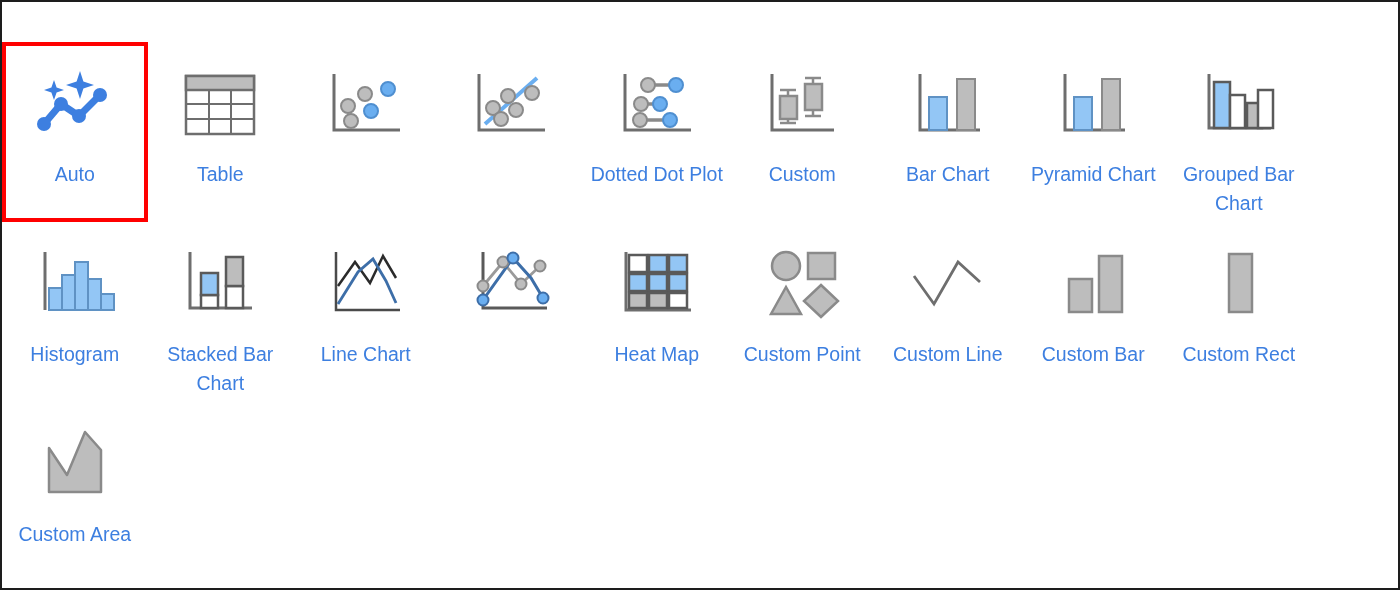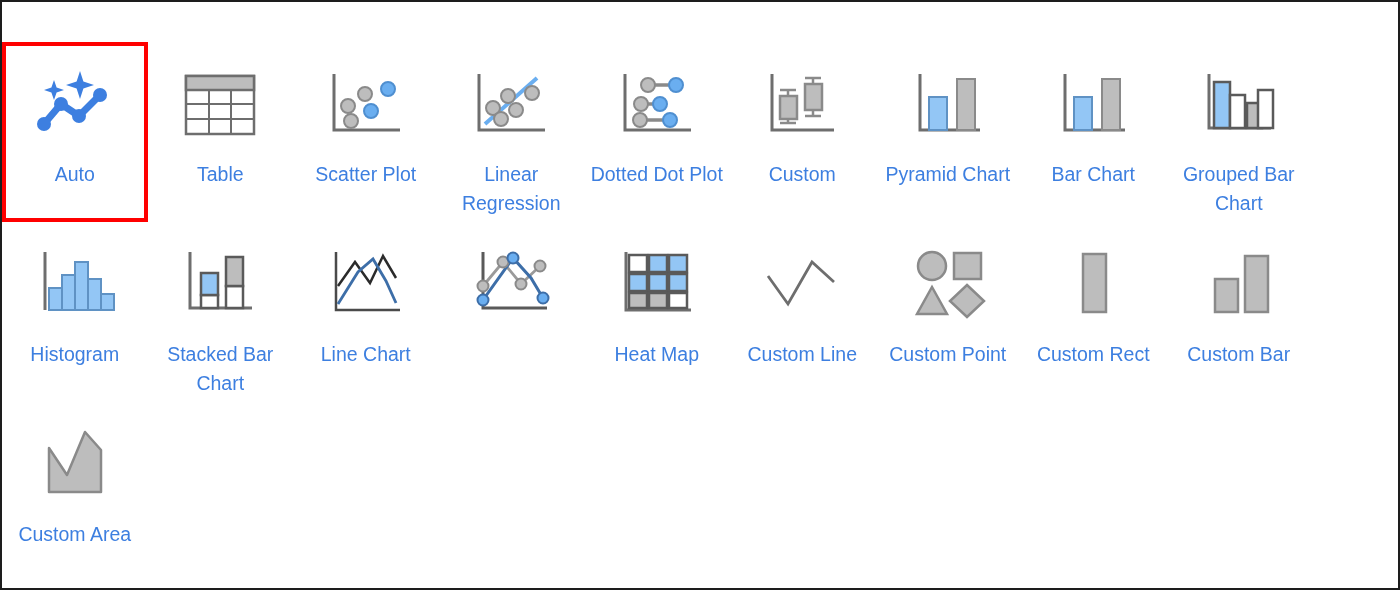--- a/index.html
+++ b/index.html
@@ -105,36 +105,34 @@
       <div class="thumb">
         <svg width="84" height="74" viewBox="0 0 84 74">
           <path d="M10 6 L10 62 L76 62" fill="none" stroke="#6e6e6e" stroke-width="3"></path>
           <circle cx="24" cy="38" r="7" fill="#bdbdbd" stroke="#8a8a8a" stroke-width="2"></circle>
           <circle cx="27" cy="53" r="7" fill="#bdbdbd" stroke="#8a8a8a" stroke-width="2"></circle>
           <circle cx="41" cy="26" r="7" fill="#bdbdbd" stroke="#8a8a8a" stroke-width="2"></circle>
           <circle cx="47" cy="43" r="7" fill="#6aaef0" stroke="#4f8fd0" stroke-width="2"></circle>
           <circle cx="64" cy="21" r="7" fill="#6aaef0" stroke="#4f8fd0" stroke-width="2"></circle>
         </svg>
       </div>
-      <div class="cap">Scatter Plot</div>
     </div>
 
     <div class="cell">
       <div class="thumb">
         <svg width="84" height="74" viewBox="0 0 84 74">
           <path d="M10 6 L10 62 L76 62" fill="none" stroke="#6e6e6e" stroke-width="3"></path>
           <line x1="16" y1="56" x2="68" y2="10" stroke="#6aaef0" stroke-width="4"></line>
           <circle cx="24" cy="40" r="7" fill="#bdbdbd" stroke="#8a8a8a" stroke-width="2"></circle>
           <circle cx="32" cy="51" r="7" fill="#bdbdbd" stroke="#8a8a8a" stroke-width="2"></circle>
           <circle cx="39" cy="28" r="7" fill="#bdbdbd" stroke="#8a8a8a" stroke-width="2"></circle>
           <circle cx="47" cy="42" r="7" fill="#bdbdbd" stroke="#8a8a8a" stroke-width="2"></circle>
           <circle cx="63" cy="25" r="7" fill="#bdbdbd" stroke="#8a8a8a" stroke-width="2"></circle>
         </svg>
       </div>
-      <div class="cap">Linear Regression</div>
     </div>
 
     <div class="cell">
       <div class="thumb">
         <svg width="84" height="74" viewBox="0 0 84 74">
           <path d="M10 6 L10 62 L76 62" fill="none" stroke="#6e6e6e" stroke-width="3"></path>
           <line x1="33" y1="17" x2="61" y2="17" stroke="#8a8a8a" stroke-width="3.5"></line>
           <circle cx="33" cy="17" r="7" fill="#bdbdbd" stroke="#8a8a8a" stroke-width="2"></circle>
           <circle cx="61" cy="17" r="7" fill="#6aaef0" stroke="#4f8fd0" stroke-width="2"></circle>
           <line x1="26" y1="36" x2="45" y2="36" stroke="#8a8a8a" stroke-width="3.5"></line>
@@ -166,32 +164,32 @@
     </div>
 
     <div class="cell">
       <div class="thumb">
         <svg width="84" height="74" viewBox="0 0 84 74">
           <path d="M14 6 L14 62 L74 62" fill="none" stroke="#6e6e6e" stroke-width="3"></path>
           <rect x="23" y="29" width="18" height="33" fill="#93c6f5" stroke="#5f92c4" stroke-width="2"></rect>
           <rect x="51" y="11" width="18" height="51" fill="#bdbdbd" stroke="#8a8a8a" stroke-width="2"></rect>
         </svg>
       </div>
-      <div class="cap">Pyramid Chart</div>
+      <div class="cap">Bar Chart</div>
     </div>
 
     <div class="cell">
       <div class="thumb">
         <svg width="84" height="74" viewBox="0 0 84 74">
           <path d="M14 6 L14 62 L74 62" fill="none" stroke="#6e6e6e" stroke-width="3"></path>
           <rect x="23" y="29" width="18" height="33" fill="#93c6f5" stroke="#5f92c4" stroke-width="2"></rect>
           <rect x="51" y="11" width="18" height="51" fill="#bdbdbd" stroke="#8a8a8a" stroke-width="2"></rect>
         </svg>
       </div>
-      <div class="cap">Bar Chart</div>
+      <div class="cap">Pyramid Chart</div>
     </div>
 
     <div class="cell">
       <div class="thumb">
         <svg width="84" height="74" viewBox="0 0 84 74">
           <path d="M12 6 L12 60 L74 60" fill="none" stroke="#6e6e6e" stroke-width="3"></path>
           <rect x="17" y="14" width="16" height="46" fill="#93c6f5" stroke="#5a5a5a" stroke-width="2.5"></rect>
           <rect x="33" y="27" width="15" height="33" fill="#ffffff" stroke="#5a5a5a" stroke-width="2.5"></rect>
           <rect x="50" y="35" width="15" height="25" fill="#bdbdbd" stroke="#5a5a5a" stroke-width="2.5"></rect>
           <rect x="61" y="22" width="15" height="38" fill="#ffffff" stroke="#5a5a5a" stroke-width="2.5"></rect>
@@ -271,57 +269,57 @@
           <rect x="34" y="45" width="18" height="15" fill="#bdbdbd" stroke="#5a5a5a" stroke-width="2.5"></rect>
           <rect x="54" y="45" width="18" height="15" fill="#ffffff" stroke="#5a5a5a" stroke-width="2.5"></rect>
         </svg>
       </div>
       <div class="cap">Heat Map</div>
     </div>
 
     <div class="cell">
       <div class="thumb">
         <svg width="84" height="74" viewBox="0 0 84 74">
-          <polyline points="8,28 28,56 52,14 74,34" fill="none" stroke="#6e6e6e" stroke-width="2.8"></polyline>
-        </svg>
-      </div>
-      <div class="cap">Custom Line</div>
-    </div>
-
-    <div class="cell">
-      <div class="thumb">
-        <svg width="84" height="74" viewBox="0 0 84 74">
           <circle cx="26" cy="18" r="14" fill="#bdbdbd" stroke="#8a8a8a" stroke-width="2.5"></circle>
           <rect x="48" y="5" width="27" height="26" fill="#bdbdbd" stroke="#8a8a8a" stroke-width="2.5"></rect>
           <path d="M26 39 L41 66 L11 66 Z" fill="#bdbdbd" stroke="#8a8a8a" stroke-width="2.5"></path>
           <path d="M61 37 L78 53 L61 69 L44 53 Z" fill="#bdbdbd" stroke="#8a8a8a" stroke-width="2.5"></path>
         </svg>
       </div>
       <div class="cap">Custom Point</div>
     </div>
 
     <div class="cell">
       <div class="thumb">
         <svg width="84" height="74" viewBox="0 0 84 74">
-          <rect x="32" y="6" width="23" height="58" fill="#bdbdbd" stroke="#8a8a8a" stroke-width="2.5"></rect>
-        </svg>
-      </div>
-      <div class="cap">Custom Rect</div>
+          <polyline points="8,28 28,56 52,14 74,34" fill="none" stroke="#6e6e6e" stroke-width="2.8"></polyline>
+        </svg>
+      </div>
+      <div class="cap">Custom Line</div>
     </div>
 
     <div class="cell">
       <div class="thumb">
         <svg width="84" height="74" viewBox="0 0 84 74">
           <rect x="18" y="31" width="23" height="33" fill="#bdbdbd" stroke="#8a8a8a" stroke-width="2.5"></rect>
           <rect x="48" y="8" width="23" height="56" fill="#bdbdbd" stroke="#8a8a8a" stroke-width="2.5"></rect>
         </svg>
       </div>
       <div class="cap">Custom Bar</div>
     </div>
 
+    <div class="cell">
+      <div class="thumb">
+        <svg width="84" height="74" viewBox="0 0 84 74">
+          <rect x="32" y="6" width="23" height="58" fill="#bdbdbd" stroke="#8a8a8a" stroke-width="2.5"></rect>
+        </svg>
+      </div>
+      <div class="cap">Custom Rect</div>
+    </div>
+
     <div class="row-gap"></div>
 
     <div class="cell">
       <div class="thumb">
         <svg width="84" height="74" viewBox="0 0 84 74">
           <path d="M16 20 L34 47 L52 4 L68 22 L68 64 L16 64 Z" fill="#bdbdbd" stroke="#8a8a8a" stroke-width="2.5" stroke-linejoin="round"></path>
         </svg>
       </div>
       <div class="cap">Custom Area</div>
     </div>

